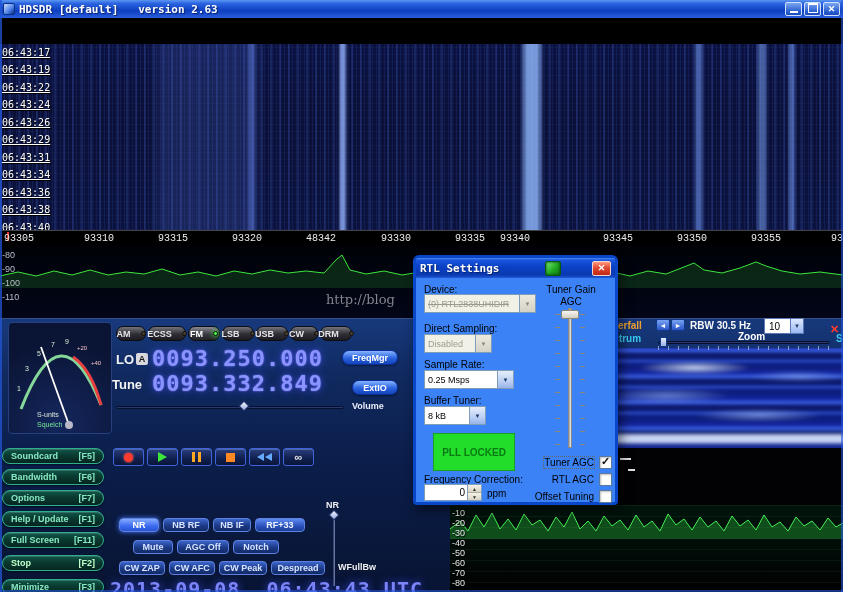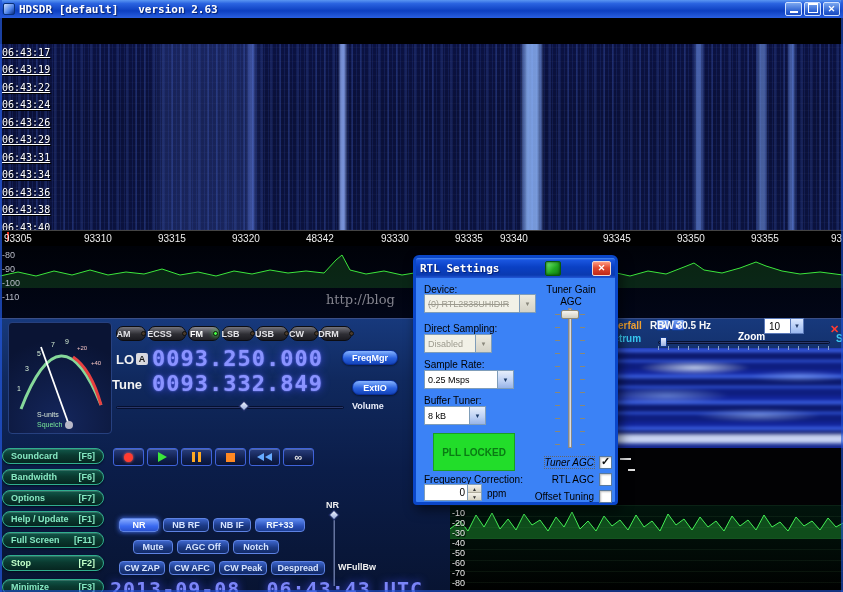--- a/index.html
+++ b/index.html
@@ -29,21 +29,21 @@
     linear-gradient(90deg,transparent 0 246px,rgba(100,130,230,.45) 250px 253px,transparent 257px 100%),
     linear-gradient(90deg,transparent 0 150px,rgba(80,110,210,.2) 165px 250px,transparent 265px 100%),
     repeating-linear-gradient(90deg,rgba(70,100,200,.22) 0 2px,rgba(10,16,56,0) 2px 9px),
     repeating-linear-gradient(90deg,rgba(50,80,180,.18) 0 1px,rgba(10,16,56,0) 1px 4px),
     repeating-linear-gradient(0deg,rgba(255,255,255,.025) 0 1px,transparent 1px 7px),
     linear-gradient(180deg,#0b1242 0%,#0a1038 30%,#0b1340 100%); margin-top: 12px;}
   .ts{position:absolute;left:2px;color:#fff;font-size:10px;line-height:11px;text-decoration:underline;text-shadow:1px 1px 1px #000;font-family:"DejaVu Sans Mono",monospace;}
 
   
   #freqscale{left:0;top:230px;width:843px;height:16px;background:#000;border-top:1px solid #444;cursor:pointer;}
-  .ftick{position:absolute;top:2px;color:#ededed;font-size:10px;}
+  .ftick{position:absolute;top:2px;color:#ededed;font-size:10px;font-family:Liberation Mono, monospace;}
   .fmark{position:absolute;left:7px;top:1px;width:2px;height:9px;background:#f03020;}
 
   
   #spectrum-main{left:0;top:246px;width:843px;height:72px;background:linear-gradient(180deg,#000208,#020617);cursor:crosshair;}
   .dbl{position:absolute;left:2px;color:#b8bcc8;font-size:9px;}
   .watermark{position:absolute;left:326px;top:46px;color:#84848e;font-size:13px;font-family:"DejaVu Serif",serif;}
 
   
   #control-bg{left:0;top:318px;width:843px;height:274px;background:linear-gradient(180deg,#17397c 0%,#10295e 22%,#0b1d49 55%,#081432 100%);border-top:1px solid #3a4e86;}
 
@@ -143,21 +143,21 @@
   .spin-btns span{flex:1;background:linear-gradient(180deg,#f4f2ea,#d8d4c4);border-bottom:1px solid #b0ac9c;display:flex;align-items:center;justify-content:center;cursor:pointer;}
   .spin-btns span:last-child{border-bottom:none;}
   .spin-btns span::after{font-size:5px;color:#333;}
   .spin-up::after{content:"\25B2";}
   .spin-dn::after{content:"\25BC";}
   #vs-track{position:absolute;left:152px;top:50px;width:4px;height:140px;background:#fdfdfd;border:1px solid #888;box-shadow:inset 1px 1px 2px #999;}
   #vs-thumb{position:absolute;left:145px;top:52px;width:18px;height:9px;background:linear-gradient(180deg,#f6f5f0,#d2cfc2);border:1px solid #8a8878;border-radius:2px;cursor:pointer;}
   .vticks{position:absolute;width:5px;height:132px;background:repeating-linear-gradient(180deg,#8a8878 0 1px,transparent 1px 13px);}
   .chkrow{position:absolute;left:100px;width:96px;height:15px;display:flex;align-items:center;justify-content:flex-end;gap:5px;}
   .chkrow .clab{font-size:10px;color:#000;}
-  .chkrow.focus .clab{outline:1px dotted #666;font-style:italic;}
+  .chkrow.focus .clab{outline:1px dotted #666;}
   .chk{width:13px;height:13px;background:#fff;border:1px solid #5a7a9e;box-shadow:inset 1px 1px 2px rgba(0,0,0,.25);display:flex;align-items:center;justify-content:center;cursor:pointer;flex:none;}
   .chk.on::after{content:"\2713";font-size:11px;font-weight:bold;color:#111;margin-top:-2px;}
 
   
   #frame{position:absolute;left:0;top:0;width:843px;height:592px;pointer-events:none;z-index:90;box-shadow:inset 2px 0 0 rgba(35,85,215,.75),inset -2px 0 0 rgba(35,85,215,.6),inset 0 -2px 0 rgba(35,85,215,.6);}
 </style>
 </head>
 <body>
 
 <div id="window">
@@ -377,21 +377,21 @@
   <span class="vtrack abs" style="left:333px;top:514px;height:72px"></span>
   <span class="diamond abs" style="left:330px;top:511px"></span>
   <span class="plain-label" style="left:338px;top:562px">WFullBw</span>
 
   <span class="datetime">2013-09-08  06:43:43 UTC</span>
 
   <span class="rc-label" style="left:600px;top:320px;color:#f0a030">Waterfall</span>
   <span class="rc-label" style="left:595px;top:333px;color:#38c8f0">Spectrum</span>
   <span class="arwbtn arw-l" style="left:656px;top:319px"></span>
   <span class="arwbtn arw-r" style="left:671px;top:319px"></span>
-  <span class="rc-label" style="left:650px;top:320px;color:#f8f8f8">RBW 30.5 Hz</span>
+  <span class="rc-label" style="left:690px;top:320px;color:#f8f8f8">RBW 30.5 Hz</span>
   <div id="rc-combo">
     <span>10</span>
     <span class="arw"></span>
   </div>
   <span id="rc-x"></span>
   <span class="rc-label" style="left:738px;top:331px;color:#fff">Zoom</span>
   <span class="hslider-track abs" style="left:658px;top:341px;width:172px"></span>
   <span id="zoom-thumb"></span>
   <span id="zoom-ticks" class="abs"></span>
   <span class="rc-label" style="left:836px;top:333px;color:#38c8f0">S</span>

